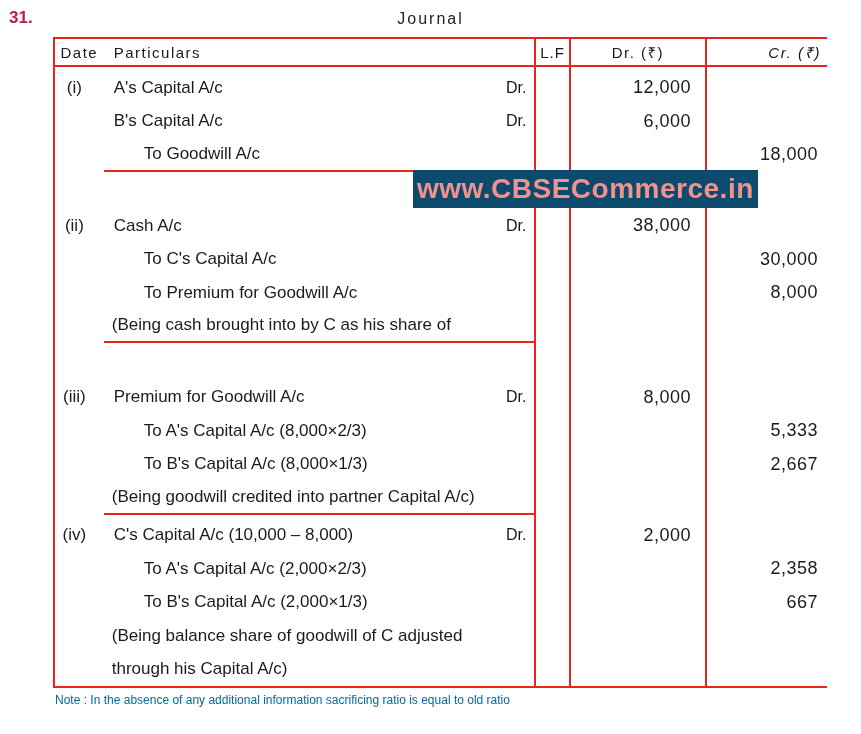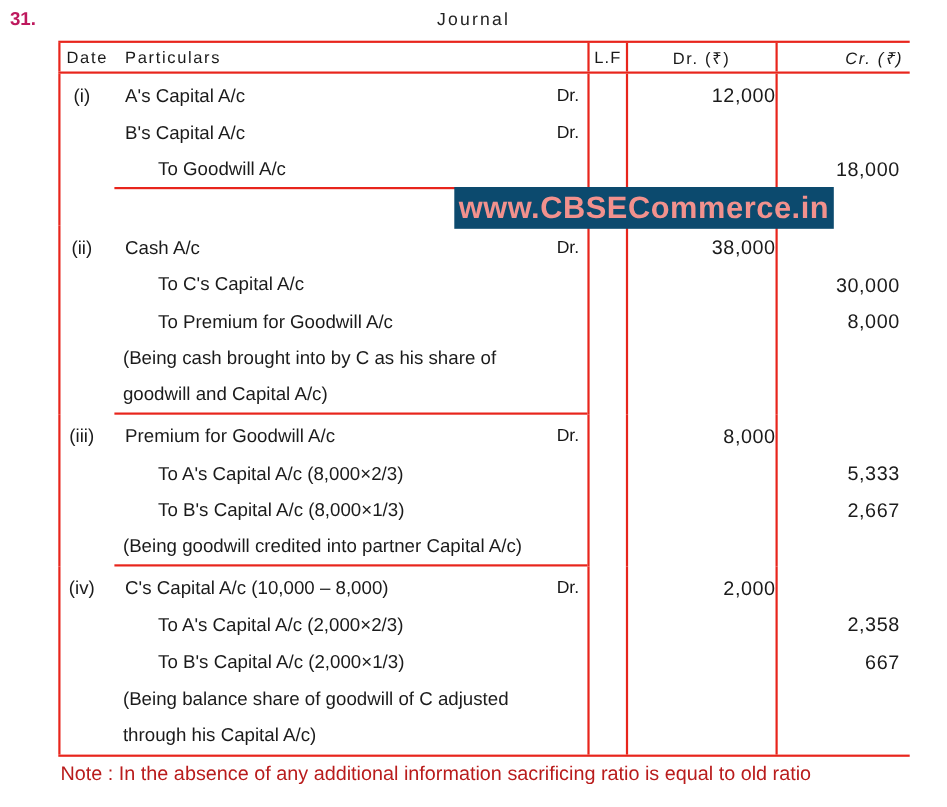--- a/index.html
+++ b/index.html
@@ -49,38 +49,38 @@
     height: var(--row); display: flex; align-items: center;
     font-size: 17px; color: #1b1b1b;
   }
   
   .ind-account { padding-left: 10px; }
   .ind-to      { padding-left: 40px; }
   .ind-narr    { padding-left: 8px;  }
   .part-line { justify-content: space-between; }
   .dr-label { padding-right: 8px; font-size: 16px; color: #161616; }
   .amount { justify-content: flex-end; font-size: 18px; letter-spacing: 0.5px; }
-  .col.c-dr .amount { }
+  .col.c-dr .amount { padding-right: 14px; }
   .col.c-cr .amount { padding-right: 9px; }
   .date-label { justify-content: center; padding-right: 10px; }
   
   .entry.sep .c-part .line:last-child { border-bottom: 2px solid var(--red); }
 
   
   .watermark {
     position: absolute; left: 413px; top: 170px; height: 38px;
     background: #0c4a6e; display: flex; align-items: center;
     padding: 0 4px; z-index: 5;
     font-size: 28px; font-weight: bold; letter-spacing: 0.5px;
     color: #f2918d; white-space: nowrap;
   }
 
   .note {
     position: absolute; left: 55px; top: 693px; width: 800px;
-    font-size: 18px; color: #b91c1c; white-space: nowrap;
+    font-size: 12px; color: #0369a1; white-space: nowrap;
   }
 </style>
 </head>
 <body>
 
 <div class="page">
 
   <div class="q-number">31.</div>
   <div class="title">Journal</div>
 
@@ -107,20 +107,21 @@
           <span>B's Capital A/c</span>
           <span class="dr-label">Dr.</span>
         </div>
         <div class="line part-line ind-to">
           <span>To Goodwill A/c</span>
         </div>
       </div>
       <div class="col c-lf"></div>
       <div class="col c-dr">
         <div class="line amount">12,000</div>
+        <div class="line amount">6,000</div>
         <div class="line amount"></div>
         <div class="line amount"></div>
       </div>
       <div class="col c-cr">
         <div class="line amount"></div>
         <div class="line amount"></div>
         <div class="line amount">18,000</div>
         <div class="line amount"></div>
       </div>
     </div>
@@ -135,23 +136,20 @@
           <span class="dr-label">Dr.</span>
         </div>
         <div class="line part-line ind-to">
           <span>To C's Capital A/c</span>
         </div>
         <div class="line part-line ind-to">
           <span>To Premium for Goodwill A/c</span>
         </div>
         <div class="line part-line ind-narr">
           <span>(Being cash brought into by C as his share of</span>
-        </div>
-        <div class="line part-line ind-narr">
-          <span>goodwill and Capital A/c)</span>
         </div>
       </div>
       <div class="col c-lf"></div>
       <div class="col c-dr">
         <div class="line amount">38,000</div>
         <div class="line amount"></div>
         <div class="line amount"></div>
         <div class="line amount"></div>
         <div class="line amount"></div>
       </div>

